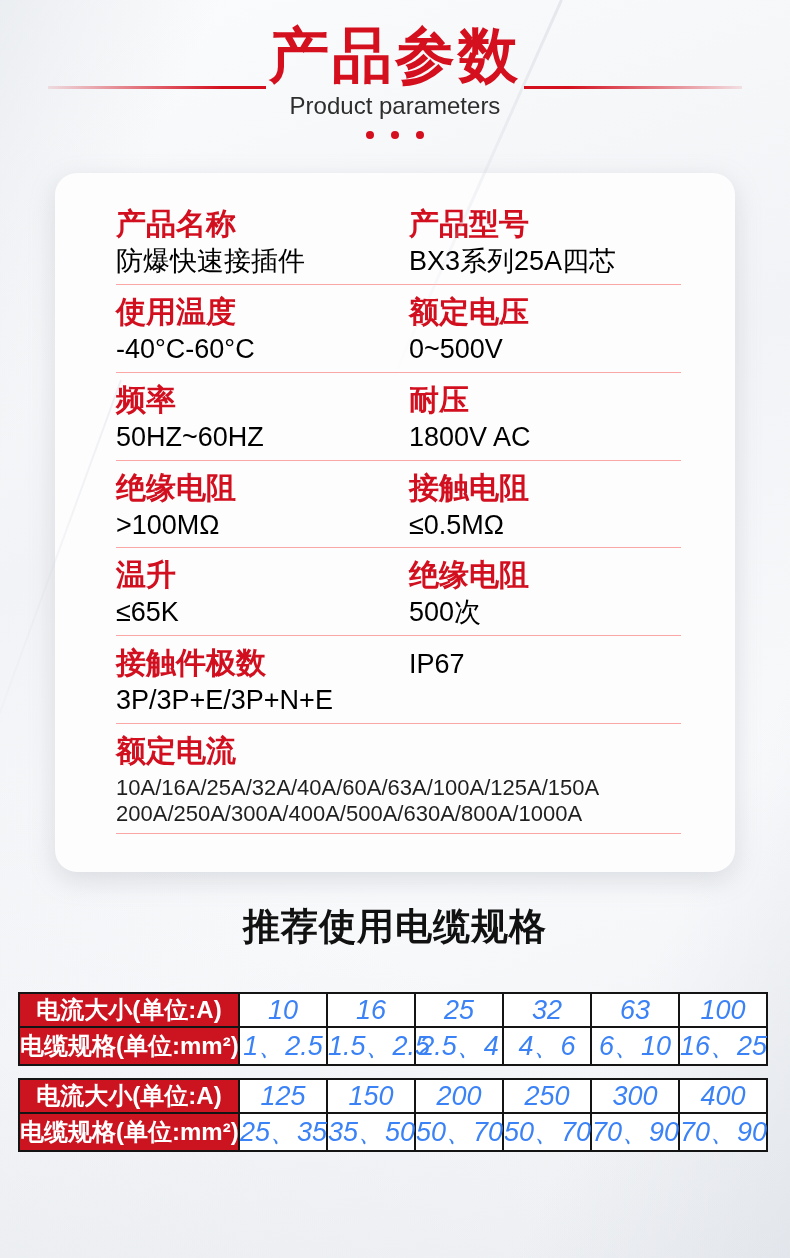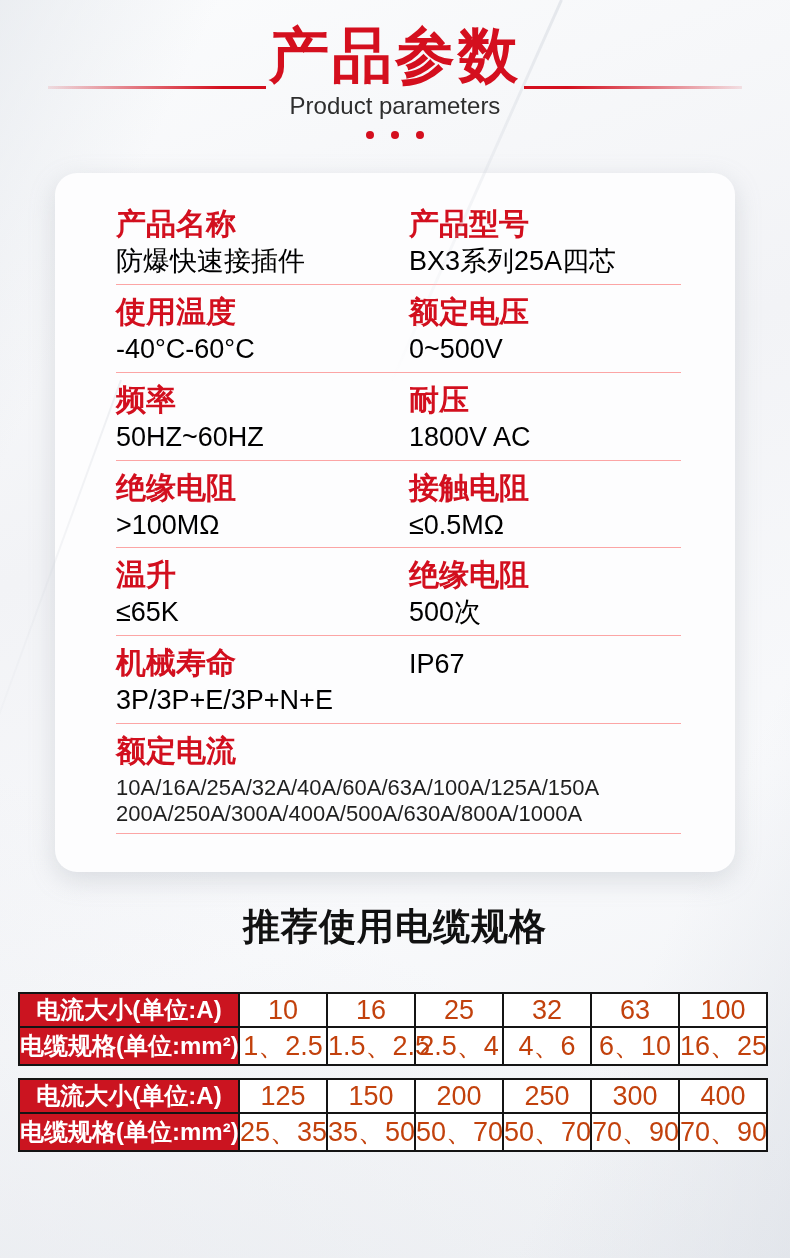--- a/index.html
+++ b/index.html
@@ -47,21 +47,21 @@
   .spec-value { font-size: 27px; color: #000000; line-height: 1.18; margin-top: 4px; white-space: nowrap; }
   .spec-value-line { font-size: 22px; color: #1f1f1f; line-height: 1.18; white-space: nowrap; }
   .spec-value-line.first { margin-top: 6px; }
 
   
   .cable-heading { margin: 30px 0 2px; text-align: center; font-size: 37px; font-weight: bold; color: #111; letter-spacing: 1px; font-family: Liberation Serif, serif; }
   .cable-table { border-collapse: collapse; table-layout: fixed; width: 750px; margin: 40px 0 0 18px; }
   .cable-table.second { margin-top: 12px; }
   .cable-table th, .cable-table td { border: 2px solid #141414; height: 20px; text-align: center; vertical-align: middle; padding: 0; white-space: nowrap; }
   .cable-table th { background: #cb1420; color: #ffffff; font-size: 24px; font-weight: bold; width: 220px; }
-  .cable-table td { background: #ffffff; color: #c2410c; font-size: 27px; width: 88px; }
+  .cable-table td { background: #ffffff; color: #3b82f6; font-size: 27px; width: 88px; font-style: italic; }
 </style>
 </head>
 <body>
 
 <div class="page">
   <div class="vein vein-1"></div>
   <div class="vein vein-2"></div>
 
   <div class="header">
     <div class="hline hline-left"></div>
@@ -127,21 +127,21 @@
         <div class="spec-value">≤65K</div>
       </div>
       <div class="spec-cell">
         <div class="spec-label">绝缘电阻</div>
         <div class="spec-value">500次</div>
       </div>
     </div>
 
     <div class="spec-row">
       <div class="spec-cell">
-        <div class="spec-label">机械寿命</div>
+        <div class="spec-label">接触件极数</div>
         <div class="spec-value">3P/3P+E/3P+N+E</div>
       </div>
       <div class="spec-cell">
         <div class="spec-value">IP67</div>
       </div>
     </div>
 
     <div class="spec-row spec-row-full">
       <div class="spec-label">额定电流</div>
       <div class="spec-value-line first">10A/16A/25A/32A/40A/60A/63A/100A/125A/150A</div>

